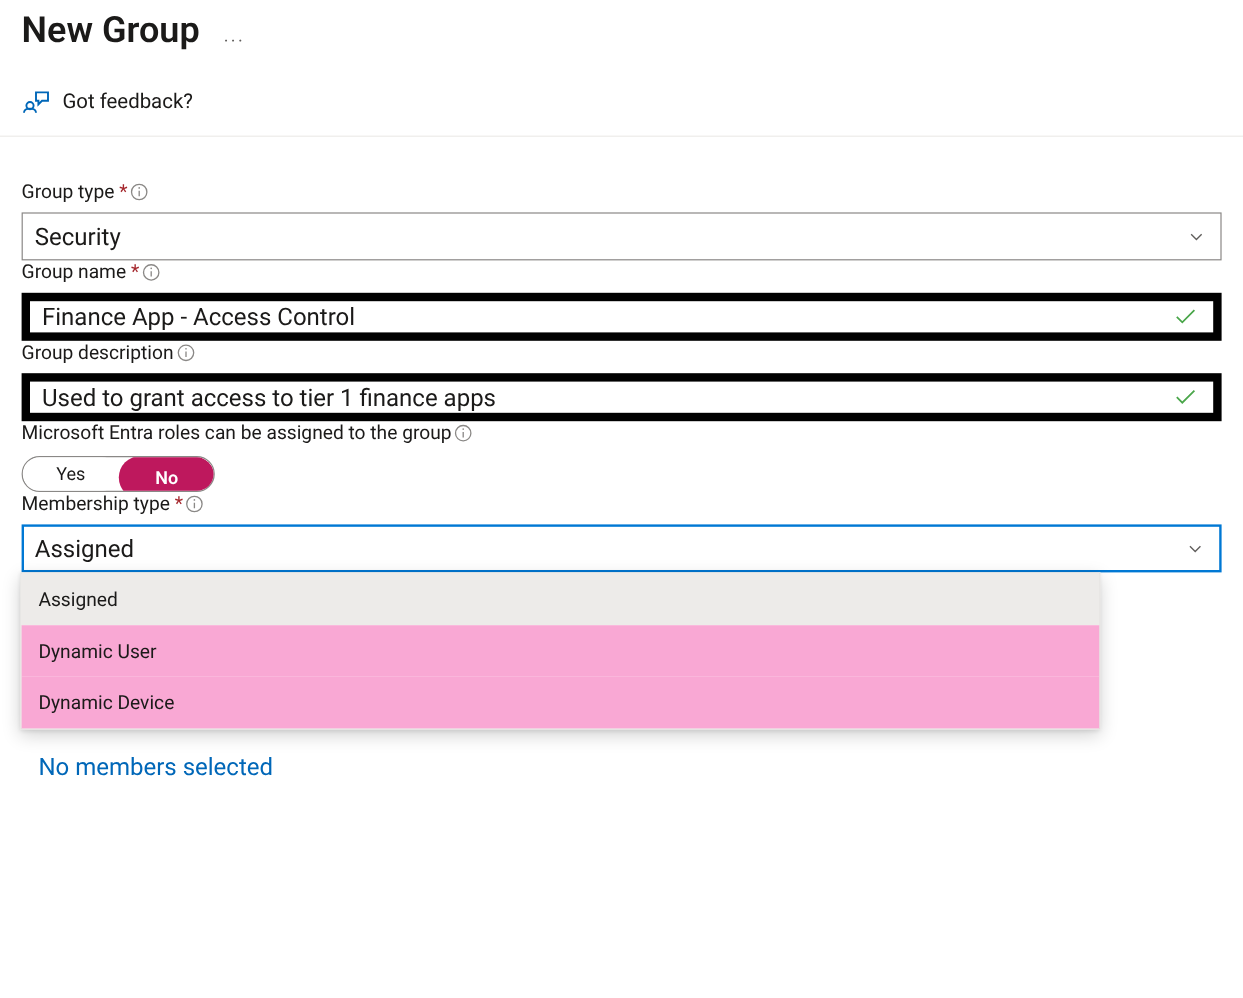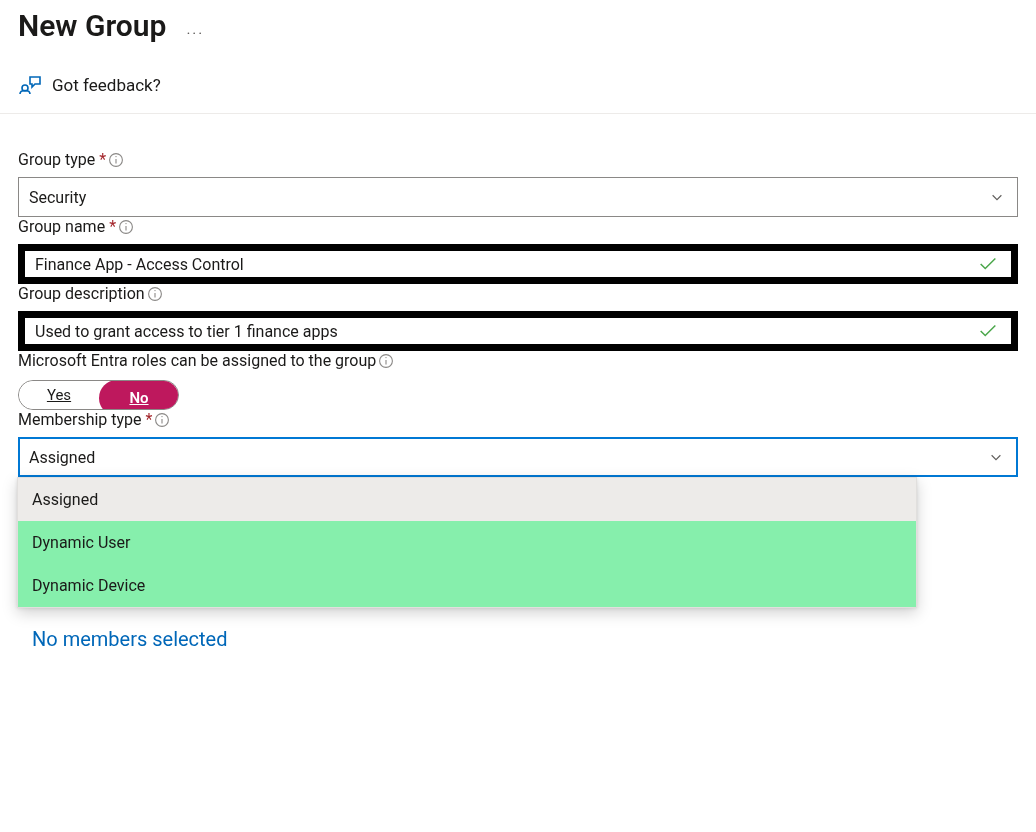--- a/index.html
+++ b/index.html
@@ -52,21 +52,21 @@
   }
   .info-icon svg { display:block; }
   .select-box, .input-box {
     position: relative;
     width: 100%;
     height: 40px;
     border: 1px solid #8a8886;
     background: #ffffff;
     display: flex; align-items: center;
     padding: 0 42px 0 10px;
-    font-size: 16px;
+    font-size: 20px;
     color: #1b1a19;
     cursor: pointer;
   }
   .input-box.valid, .select-box.valid { border: 7px solid #000000; }
   .select-box.focused { border: 2px solid #0078d4; padding-left: 9px; padding-right: 41px; }
   .chevron {
     position: absolute; right: 12px; top: 50%; transform: translateY(-50%);
     width: 16px; height: 16px;
     display: flex; align-items: center; justify-content: center;
     color: #605e5c;
@@ -86,21 +86,20 @@
   }
   .toggle-option {
     display: flex; align-items: center; justify-content: center;
     padding: 0 26px;
     font-size: 15px;
     cursor: pointer;
     background: #ffffff;
     color: #1b1a19;
     border-radius: 999px;
     min-width: 80px;
-    text-decoration: underline;
   }
   .toggle-option.on {
     background: #be185d;
     color: #ffffff;
     font-weight: 600;
     margin: -1px -1px -1px 0;
     padding: 18px 26px;
     box-shadow: none;
   }
   .dropdown {
@@ -115,21 +114,21 @@
     background: #ffffff;
     border: 1px solid #e1dfdd;
     box-shadow: 0 4.8px 14.4px rgba(0,0,0,0.18), 0 0.9px 3.6px rgba(0,0,0,0.11);
     z-index: 10;
   }
   .dropdown-item {
     padding: 12px 14px;
     font-size: 16px;
     color: #1b1a19;
     cursor: pointer;
-    background: #86efac;
+    background: #f9a8d4;
   }
   .dropdown-item.selected { background: #edebe9; }
   .spacer-under-dropdown { height: 150px; }
   .link-text {
     color: #0067b8;
     font-size: 20px;
     cursor: pointer;
     padding-left: 14px;
   }
   .feedback-icon { color:#0067b8; width:24px; height:24px; display:inline-flex; }

